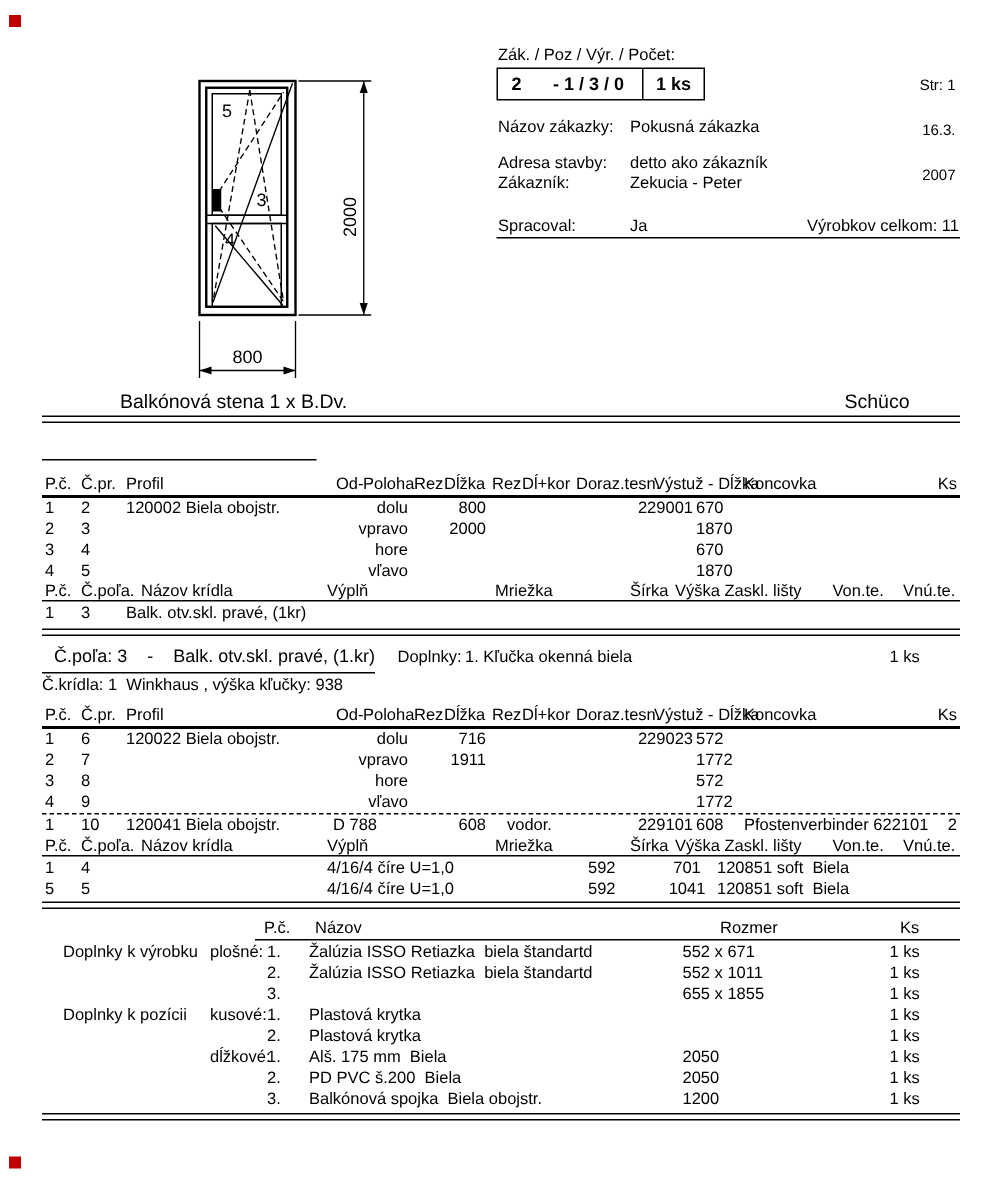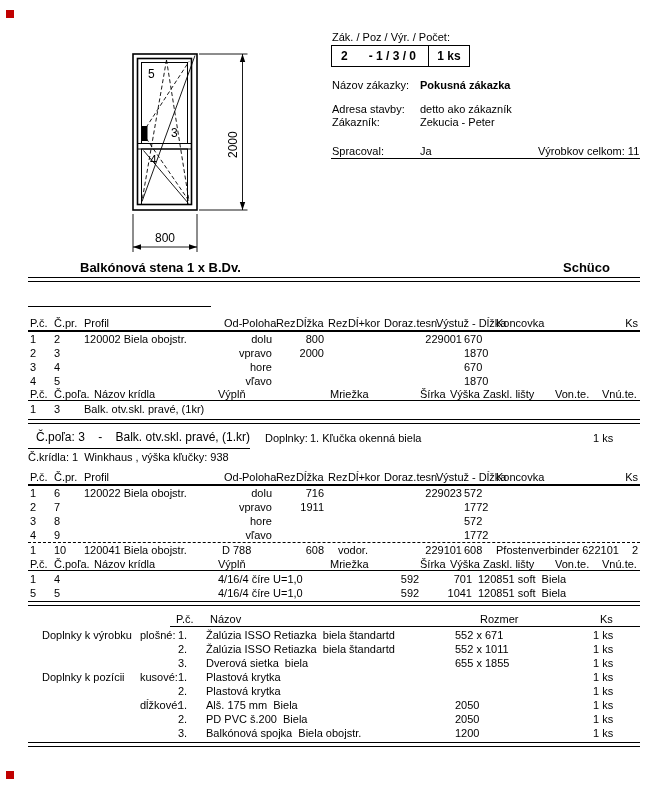--- a/index.html
+++ b/index.html
@@ -1,19 +1,19 @@
 <!DOCTYPE html>
 <html><head>
 <meta charset="utf-8">
 <style>
   html,body{margin:0;padding:0;background:#fff}
   .page{position:relative;width:666px;height:788px;background:#fff;color:#000;
         font-family:"Liberation Sans",sans-serif;font-size:11px;line-height:13px;overflow:hidden}
   .abs{position:absolute;white-space:pre}
-  .b{font-weight:bold}
+  .b{font-weight:normal}
   .f12{font-size:12px}
   .f13{font-size:13px}
   .f10{font-size:10px;line-height:10px}
   .hr{position:absolute;border-top:1px solid #000;height:0}
   .hr2{position:absolute;border-top:2px solid #000;height:0}
   .hrd{position:absolute;height:3px;border-top:1px solid #000;border-bottom:1px solid #000}
   .hrdash{position:absolute;border-top:1px dashed #000;height:0}
   .marker{position:absolute;width:8px;height:8px;background:#c00000}
   .tbl{position:absolute;left:28px;width:612px}
   .trow{position:relative;height:14px}
@@ -30,21 +30,21 @@
   .pF{left:258px;width:38px;text-align:right}.pG{left:310px;width:46px}
   .pH{left:390px;width:44px;text-align:right}.pI{left:436px;width:28px;text-align:left}
   .pJ{left:468px;width:132px}.pK{left:582px;width:28px;text-align:right}
   
   .qA{left:2px}.qB{left:26px}.qC{left:56px}.qD{left:196px}.qE{left:214px}.qF{left:248px}
   .qG{left:268px}.qH{left:300px}.qI{left:320px}.qJ{left:356px}.qK{left:408px}.qL{left:468px}
   .qM{left:580px;width:30px;text-align:right}
   
   .vA{left:2px;width:20px}.vB{left:26px;width:26px}.vC{left:56px;width:132px}
   .vD{left:190px;width:110px}.vE{left:302px;width:80px}
-  .vF{left:352px;width:60px;text-align:center}.vG{left:416px;width:28px;text-align:right}
+  .vF{left:364px;width:60px;text-align:left}.vG{left:416px;width:28px;text-align:center}
   .vH{left:450px;width:110px}.vI{left:527px;width:42px}.vJ{left:574px;width:36px}
   
   .uA{left:2px}.uB{left:26px}.uC{left:66px}.uD{left:190px}.uE{left:302px}.uF{left:392px}
   .uG{left:422px}.uH{left:455px}.uI{left:527px}.uJ{left:574px}
   
   .nA{left:148px}.nB{left:182px}.nC{left:452px}.nD{left:572px}
   .gA{left:14px;width:96px}.gB{left:112px;width:38px}.gC{left:150px;width:26px}
   .gD{left:178px;width:246px}.gE{left:427px;width:120px}.gF{left:565px;width:45px}
 </style>
 </head>
@@ -92,20 +92,25 @@
     <text x="40" y="197" text-anchor="middle" font-size="12" fill="#000">800</text>
   </svg>
 
   <div class="abs" style="left:332px;top:31px">Zák. / Poz / Výr. / Počet:</div>
   <div class="obox">
     <div class="c1">
       <span style="margin-left:9px">2</span>
       <span style="margin-left:21px">- 1 / 3 / 0</span>
     </div>
     <div class="c2">1 ks</div>
+  </div>
+  <div class="abs f10" style="left:595px;top:33px;width:42px;text-align:right">
+    <div>Str: 1</div>
+    <div>16.3.</div>
+    <div>2007</div>
   </div>
 
   <div class="abs" style="left:332px;top:79px">Názov zákazky:</div>
   <div class="abs b" style="left:420px;top:79px">Pokusná zákazka</div>
   <div class="abs" style="left:332px;top:103px">Adresa stavby:</div>
   <div class="abs" style="left:420px;top:103px">detto ako zákazník</div>
   <div class="abs" style="left:332px;top:116px">Zákazník:</div>
   <div class="abs" style="left:420px;top:116px">Zekucia - Peter</div>
   <div class="abs" style="left:332px;top:145px">Spracoval:</div>
   <div class="abs" style="left:420px;top:145px">Ja</div>
@@ -384,21 +389,20 @@
         <span class="cell gB"></span>
         <span class="cell gC">2.</span>
         <span class="cell gD">Žalúzia ISSO Retiazka  biela štandartd</span>
         <span class="cell gE">552 x 1011</span>
         <span class="cell gF">1 ks</span>
       </div>
       <div class="trow">
         <span class="cell gA"></span>
         <span class="cell gB"></span>
         <span class="cell gC">3.</span>
-        <span class="cell gD">Dverová sietka  biela</span>
         <span class="cell gE">655 x 1855</span>
         <span class="cell gF">1 ks</span>
       </div>
       <div class="trow">
         <span class="cell gA">Doplnky k pozícii</span>
         <span class="cell gB">kusové:</span>
         <span class="cell gC">1.</span>
         <span class="cell gD">Plastová krytka</span>
         <span class="cell gE"></span>
         <span class="cell gF">1 ks</span>

